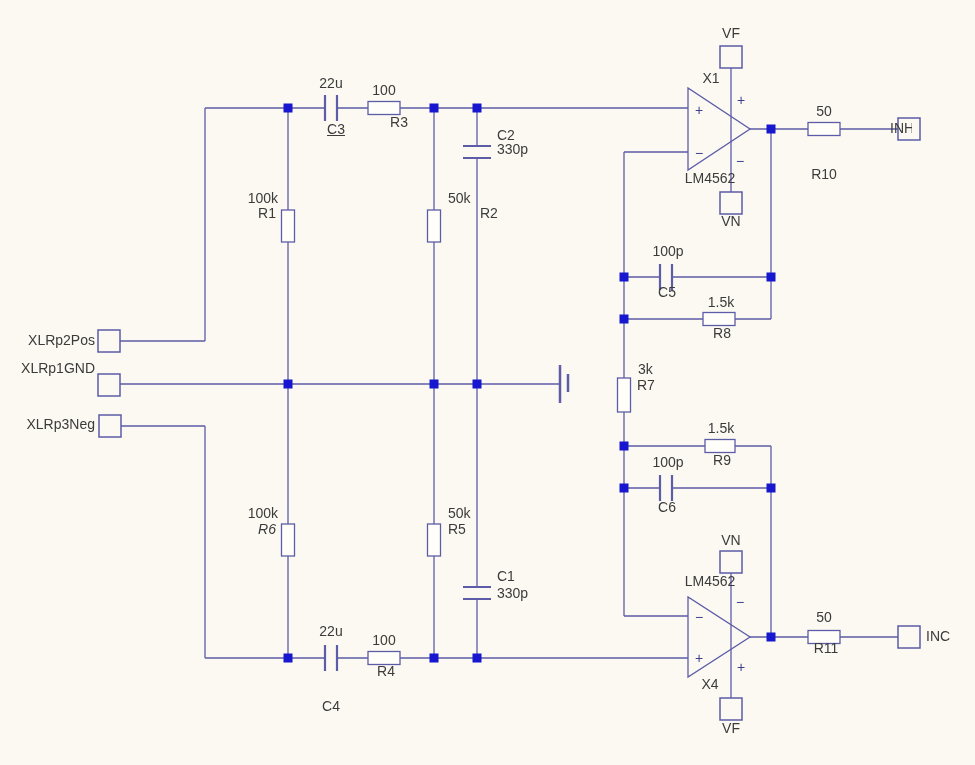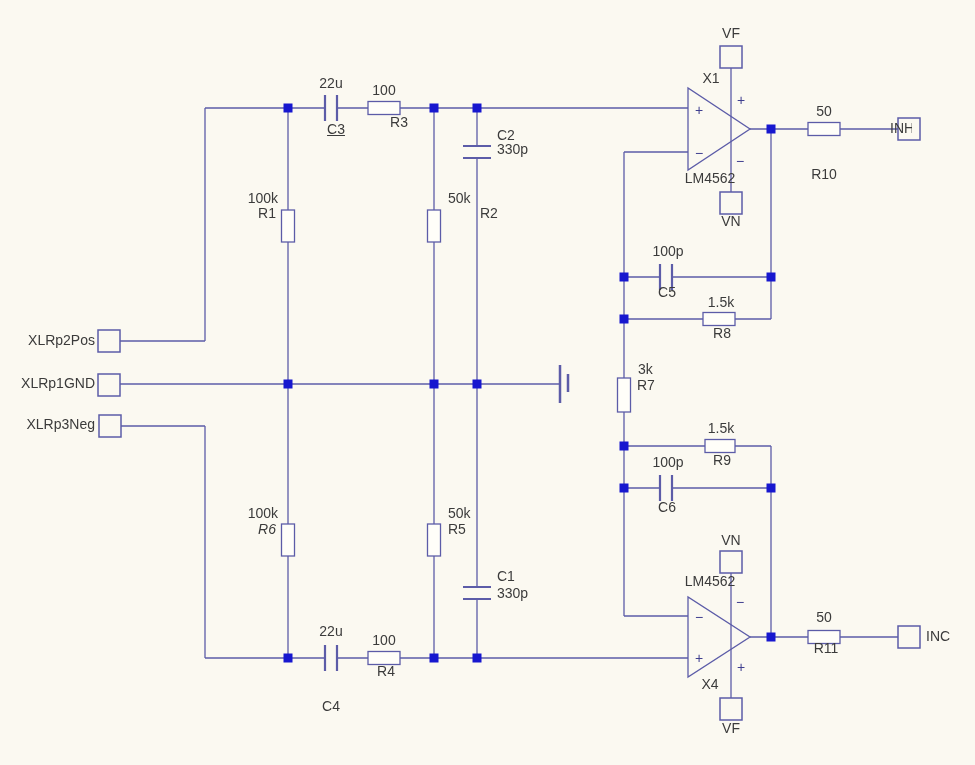--- a/index.html
+++ b/index.html
@@ -157,21 +157,21 @@
   <div class="m" style="left:699px;top:110px;">+</div>
   <div class="m" style="left:699px;top:153px;">−</div>
   <div class="m" style="left:741px;top:100px;">+</div>
   <div class="m" style="left:740px;top:161px;">−</div>
   <div class="m" style="left:699px;top:617px;">−</div>
   <div class="m" style="left:699px;top:658px;">+</div>
   <div class="m" style="left:740px;top:602px;">−</div>
   <div class="m" style="left:741px;top:667px;">+</div>
 
   <div class="lbl r" style="left:20px;top:334px;width:75px;">XLRp2Pos</div>
-  <div class="lbl r" style="left:20px;top:377px;width:75px;">XLRp1GND</div>
+  <div class="lbl r" style="left:20px;top:362px;width:75px;">XLRp1GND</div>
   <div class="lbl r" style="left:20px;top:418px;width:75px;">XLRp3Neg</div>
   <div class="lbl clip" style="left:890px;top:122px;text-align:right;">INH</div>
   <div class="lbl" style="left:926px;top:630px;">INC</div>
   <div class="lbl c" style="left:731px;top:27px;">VF</div>
   <div class="lbl c" style="left:731px;top:215px;">VN</div>
   <div class="lbl c" style="left:731px;top:534px;">VN</div>
   <div class="lbl c" style="left:731px;top:722px;">VF</div>
 
 </div>
 

